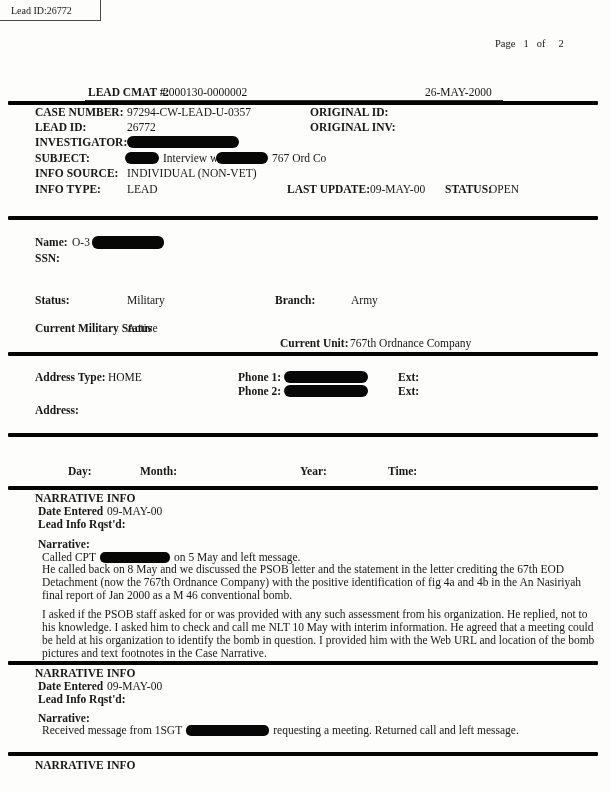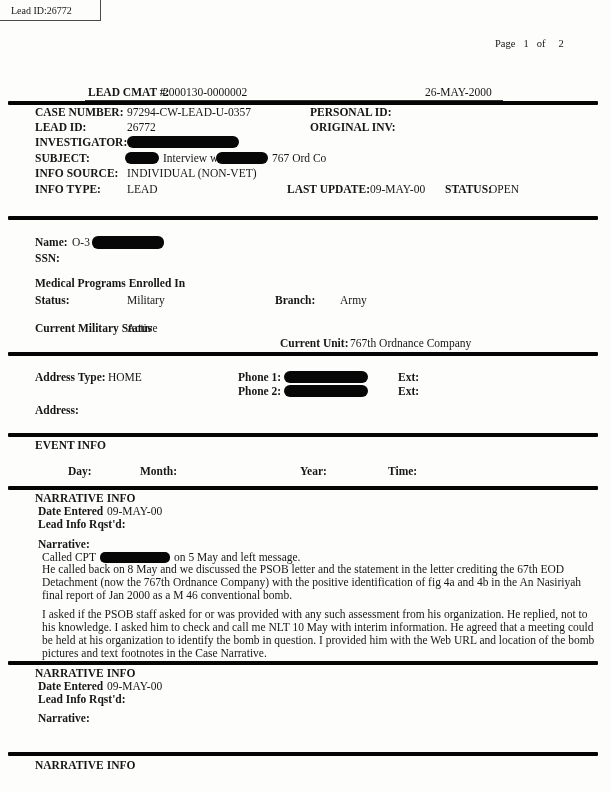--- a/index.html
+++ b/index.html
@@ -56,21 +56,21 @@
     <span class="abs" style="left:163px">2000130-0000002</span>
     <span class="abs" style="left:425px">26-MAY-2000</span>
     <span class="hline" style="left:85px; width:418px; top:14px"></span>
   </div>
 
   <div class="divider" style="top:101px"></div>
 
   <div class="r" style="top:106px">
     <span class="abs lbl" style="left:35px">CASE NUMBER:</span>
     <span class="abs" style="left:127px">97294-CW-LEAD-U-0357</span>
-    <span class="abs lbl" style="left:310px">PERSONAL ID:</span>
+    <span class="abs lbl" style="left:310px">ORIGINAL ID:</span>
   </div>
   <div class="r" style="top:121px">
     <span class="abs lbl" style="left:35px">LEAD ID:</span>
     <span class="abs" style="left:127px">26772</span>
     <span class="abs lbl" style="left:310px">ORIGINAL INV:</span>
   </div>
   <div class="r" style="top:136px">
     <span class="abs lbl" style="left:35px">INVESTIGATOR:</span>
     <span class="redact" style="left:127px; width:112px"></span>
   </div>
@@ -96,28 +96,25 @@
   <div class="divider" style="top:216px"></div>
 
   <div class="r" style="top:236px">
     <span class="abs lbl" style="left:35px">Name:</span>
     <span class="abs" style="left:72px">O-3</span>
     <span class="redact" style="left:92px; width:72px; height:13px"></span>
   </div>
   <div class="r" style="top:252px">
     <span class="abs lbl" style="left:35px">SSN:</span>
   </div>
-  <div class="r" style="top:277px">
-    <span class="abs lbl" style="left:35px">Medical Programs Enrolled In</span>
-  </div>
   <div class="r" style="top:294px">
     <span class="abs lbl" style="left:35px">Status:</span>
     <span class="abs" style="left:127px">Military</span>
     <span class="abs lbl" style="left:275px">Branch:</span>
-    <span class="abs" style="left:340px">Army</span>
+    <span class="abs" style="left:351px">Army</span>
   </div>
   <div class="r" style="top:322px">
     <span class="abs lbl" style="left:35px">Current Military Status</span>
     <span class="abs" style="left:127px">Active</span>
   </div>
   <div class="r" style="top:337px">
     <span class="abs lbl" style="left:280px">Current Unit:</span>
     <span class="abs" style="left:350px">767th Ordnance Company</span>
   </div>
 
@@ -134,23 +131,20 @@
     <span class="abs lbl" style="left:238px">Phone 2:</span>
     <span class="redact" style="left:284px; width:84px"></span>
     <span class="abs lbl" style="left:398px">Ext:</span>
   </div>
   <div class="r" style="top:404px">
     <span class="abs lbl" style="left:35px">Address:</span>
   </div>
 
   <div class="divider" style="top:433px"></div>
 
-  <div class="r" style="top:439px">
-    <span class="abs lbl" style="left:35px">EVENT INFO</span>
-  </div>
   <div class="r" style="top:465px">
     <span class="abs lbl" style="left:68px">Day:</span>
     <span class="abs lbl" style="left:140px">Month:</span>
     <span class="abs lbl" style="left:300px">Year:</span>
     <span class="abs lbl" style="left:388px">Time:</span>
   </div>
 
   <div class="divider" style="top:486px"></div>
 
   <div class="r" style="top:492px">
@@ -180,20 +174,23 @@
   <div class="r" style="top:680px">
     <span class="abs lbl" style="left:38px">Date Entered</span>
     <span class="abs" style="left:107px">09-MAY-00</span>
   </div>
   <div class="r" style="top:693px">
     <span class="abs lbl" style="left:38px">Lead Info Rqst'd:</span>
   </div>
   <div class="r" style="top:712px">
     <span class="abs lbl" style="left:38px">Narrative:</span>
   </div>
+  <div class="nar" style="top:724px">
+    <span>Received message from 1SGT</span><span class="redact-inline" style="width:83px"></span><span>requesting a meeting.  Returned call and left message.</span>
+  </div>
 
   <div class="divider" style="top:752px"></div>
 
   <div class="r" style="top:759px">
     <span class="abs lbl" style="left:35px">NARRATIVE INFO</span>
   </div>
 
 </div>
 
 </body></html>

